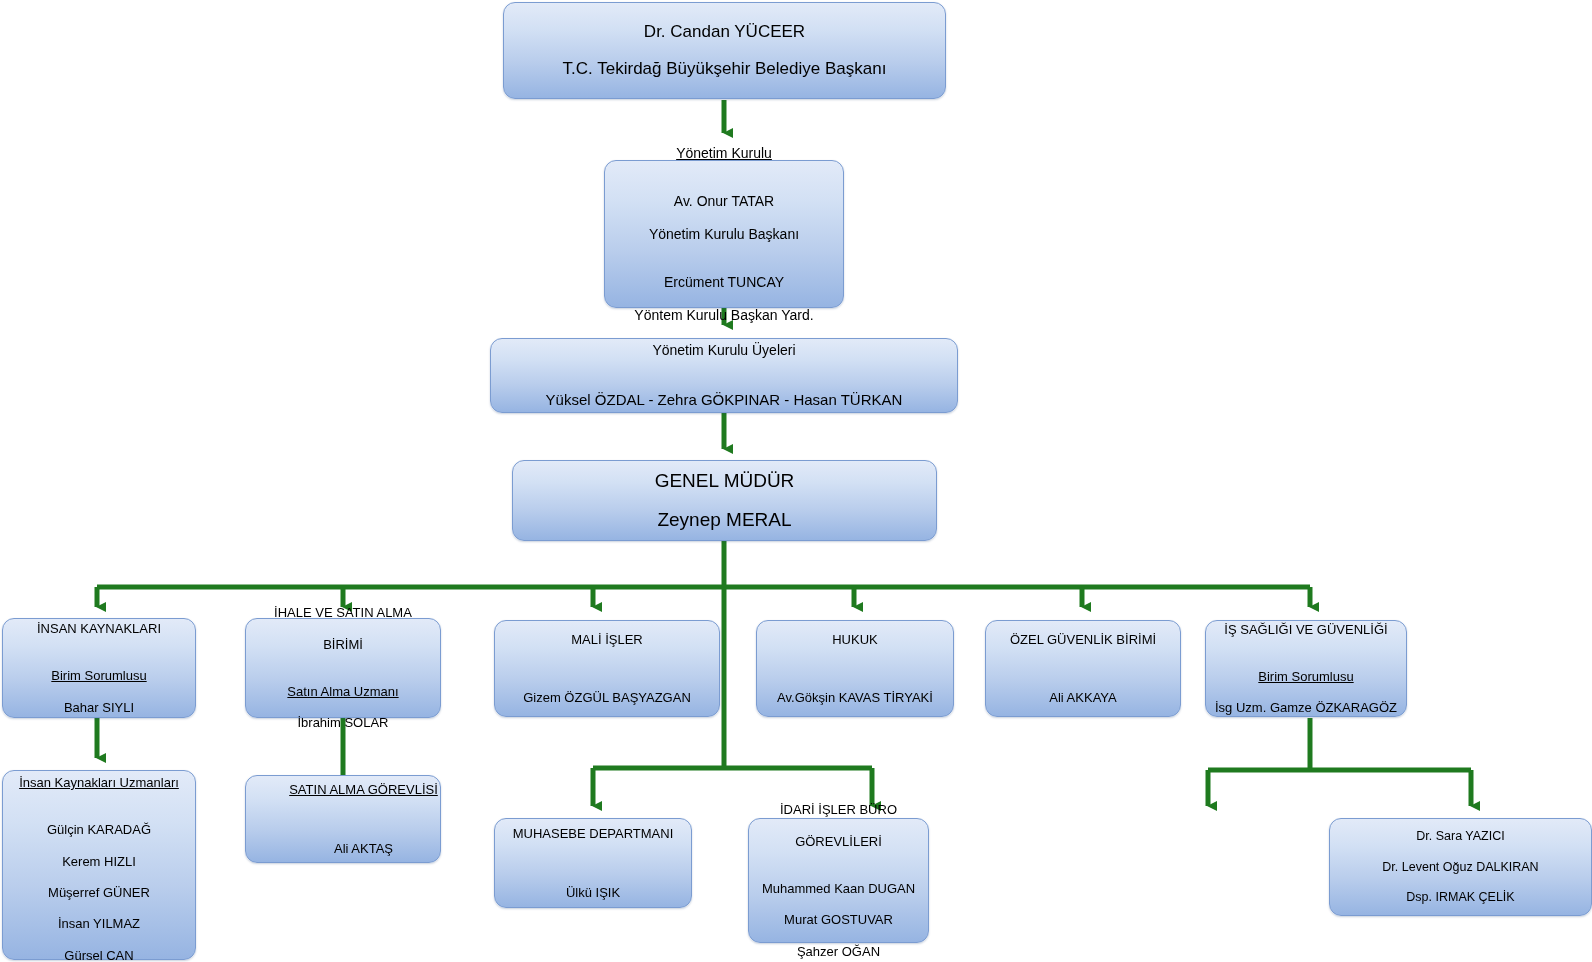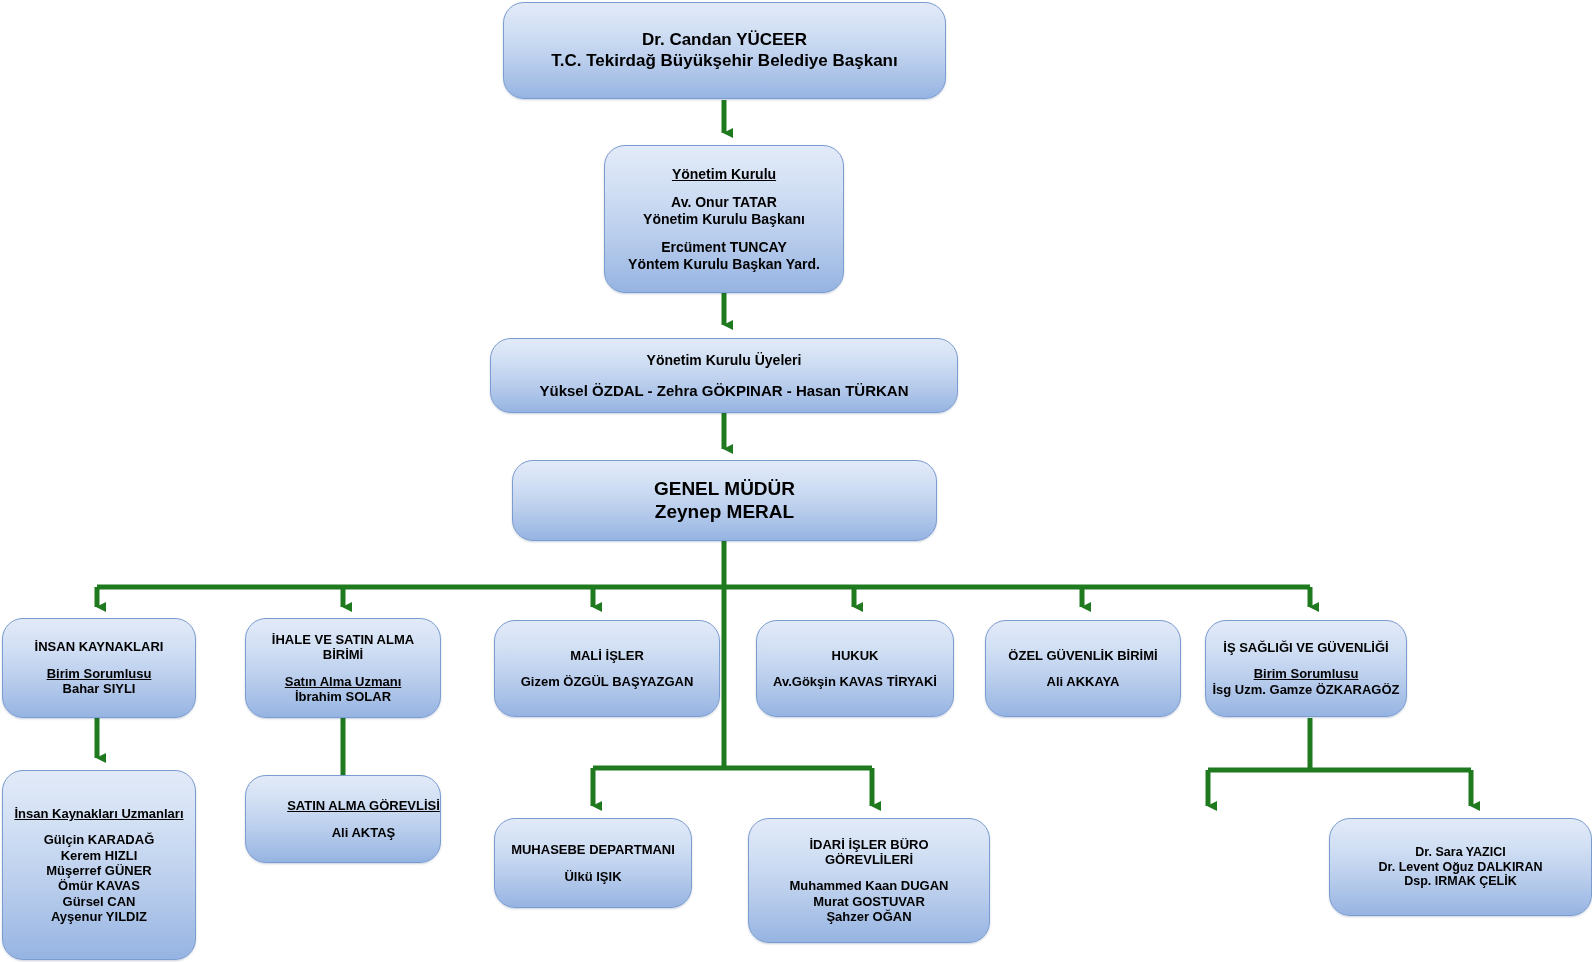--- a/index.html
+++ b/index.html
@@ -27,41 +27,42 @@
     height: 962px;
     z-index: 1;
     pointer-events: none;
   }
   
   .node {
     position: absolute;
     z-index: 2;
     box-sizing: border-box;
     border: 1px solid #7b9cd1;
-    border-radius: 21px;
+    border-radius: 12px;
     background: linear-gradient(to bottom, #e2eaf8 0%, #d2e0f4 28%, #b9cdec 62%, #96b4e2 100%);
     box-shadow: 0 1px 2px rgba(40,70,120,0.25);
     display: flex;
     flex-direction: column;
     align-items: center;
     justify-content: center;
     text-align: center;
     color: #000000;
-    font-weight: bold;
+    font-weight: normal;
     line-height: 1.18;
     padding: 4px 6px;
+    gap: 16px;
   }
   .node .ln { display: block; white-space: nowrap; }
   .node .gap { display: block; height: 0.85em; }
   .u { text-decoration: underline; }
 
   
   .t-president { font-size: 17px; }
   .t-board-head { font-size: 14px; }
-  .t-board { font-size: 14px; }
+  .t-board { font-size: 14px; margin-top: 15px; }
   .t-members-title { font-size: 14px; }
   .t-members { font-size: 15px; }
   .t-gm { font-size: 19px; }
   .t-dept { font-size: 13px; }
   .t-sub { font-size: 13px; }
   .t-sub-sm { font-size: 12.5px; }
 </style>
 </head>
 <body>
 
@@ -166,44 +167,44 @@
     <span class="ln">Ali AKKAYA</span>
   </div>
 
   <div class="node t-dept" style="left:1205px; top:620px; width:202px; height:97px;">
     <span class="ln">İŞ SAĞLIĞI VE GÜVENLİĞİ</span>
     <span class="gap"></span>
     <span class="ln u">Birim Sorumlusu</span>
     <span class="ln">İsg Uzm. Gamze ÖZKARAGÖZ</span>
   </div>
 
-  <div class="node t-sub" style="left:2px; top:770px; width:194px; height:190px;">
+  <div class="node t-sub" style="left:2px; top:770px; width:194px; height:190px;justify-content:space-between;">
     <span class="ln u">İnsan Kaynakları Uzmanları</span>
     <span class="gap"></span>
     <span class="ln">Gülçin KARADAĞ</span>
     <span class="ln">Kerem HIZLI</span>
     <span class="ln">Müşerref GÜNER</span>
-    <span class="ln">Ömür KAVAS</span>
+    <span class="ln">İnsan YILMAZ</span>
     <span class="ln">Gürsel CAN</span>
     <span class="ln">Ayşenur YILDIZ</span>
   </div>
 
   <div class="node t-sub" style="left:245px; top:775px; width:196px; height:88px;padding-left:47px;">
     <span class="ln u">SATIN ALMA GÖREVLİSİ</span>
     <span class="gap"></span>
     <span class="ln">Ali AKTAŞ</span>
   </div>
 
   <div class="node t-sub" style="left:494px; top:818px; width:198px; height:90px;">
     <span class="ln">MUHASEBE DEPARTMANI</span>
     <span class="gap"></span>
     <span class="ln">Ülkü IŞIK</span>
   </div>
 
-  <div class="node t-sub" style="left:748px; top:818px; width:242px; height:125px;">
+  <div class="node t-sub" style="left:748px; top:818px; width:181px; height:125px;">
     <span class="ln">İDARİ İŞLER BÜRO</span>
     <span class="ln">GÖREVLİLERİ</span>
     <span class="gap"></span>
     <span class="ln">Muhammed Kaan DUGAN</span>
     <span class="ln">Murat GOSTUVAR</span>
     <span class="ln">Şahzer OĞAN</span>
   </div>
 
 
   <div class="node t-sub-sm" style="left:1329px; top:818px; width:263px; height:98px;">

